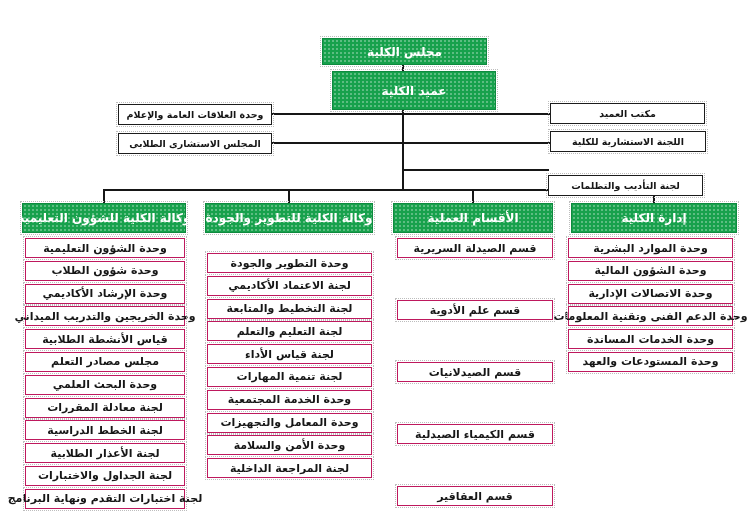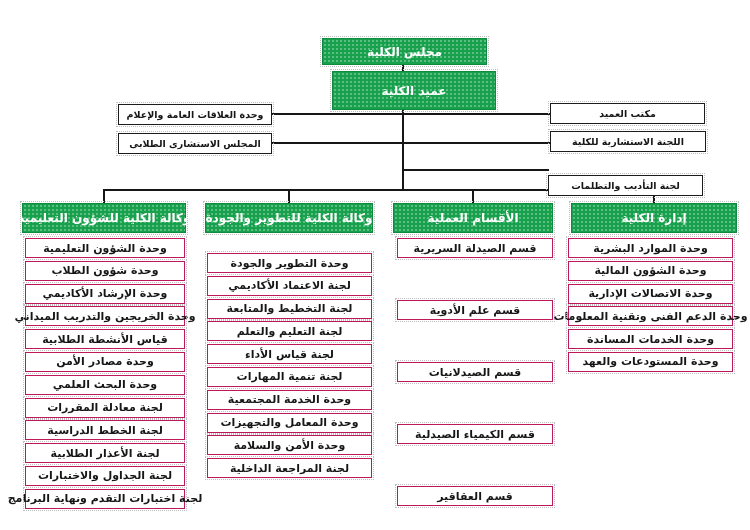--- a/index.html
+++ b/index.html
@@ -96,21 +96,21 @@
   <div class="gbox branch" style="left:205px; top:203px; width:168px; height:30px;">وكالة الكلية للتطوير والجودة</div>
   <div class="gbox branch" style="left:393px; top:203px; width:160px; height:30px;">الأقسام العملية</div>
   <div class="gbox branch" style="left:571px; top:203px; width:166px; height:30px;">إدارة الكلية</div>
 
   <div class="col" style="left:25px;  top:238px; width:160px;">
       <div class="item">وحدة الشؤون التعليمية</div>
       <div class="item">وحدة شؤون الطلاب</div>
       <div class="item">وحدة الإرشاد الأكاديمي</div>
       <div class="item">وحدة الخريجين والتدريب الميداني</div>
       <div class="item">قياس الأنشطة الطلابية</div>
-      <div class="item">وحدة مصادر الأمن</div>
+      <div class="item">مجلس مصادر التعلم</div>
       <div class="item">وحدة البحث العلمي</div>
       <div class="item">لجنة معادلة المقررات</div>
       <div class="item">لجنة الخطط الدراسية</div>
       <div class="item">لجنة الأعذار الطلابية</div>
       <div class="item">لجنة الجداول والاختبارات</div>
       <div class="item">لجنة اختبارات التقدم ونهاية البرنامج</div>
     </div>
   <div class="col" style="left:207px; top:253px; width:165px;">
       <div class="item">وحدة التطوير والجودة</div>
       <div class="item">لجنة الاعتماد الأكاديمي</div>

